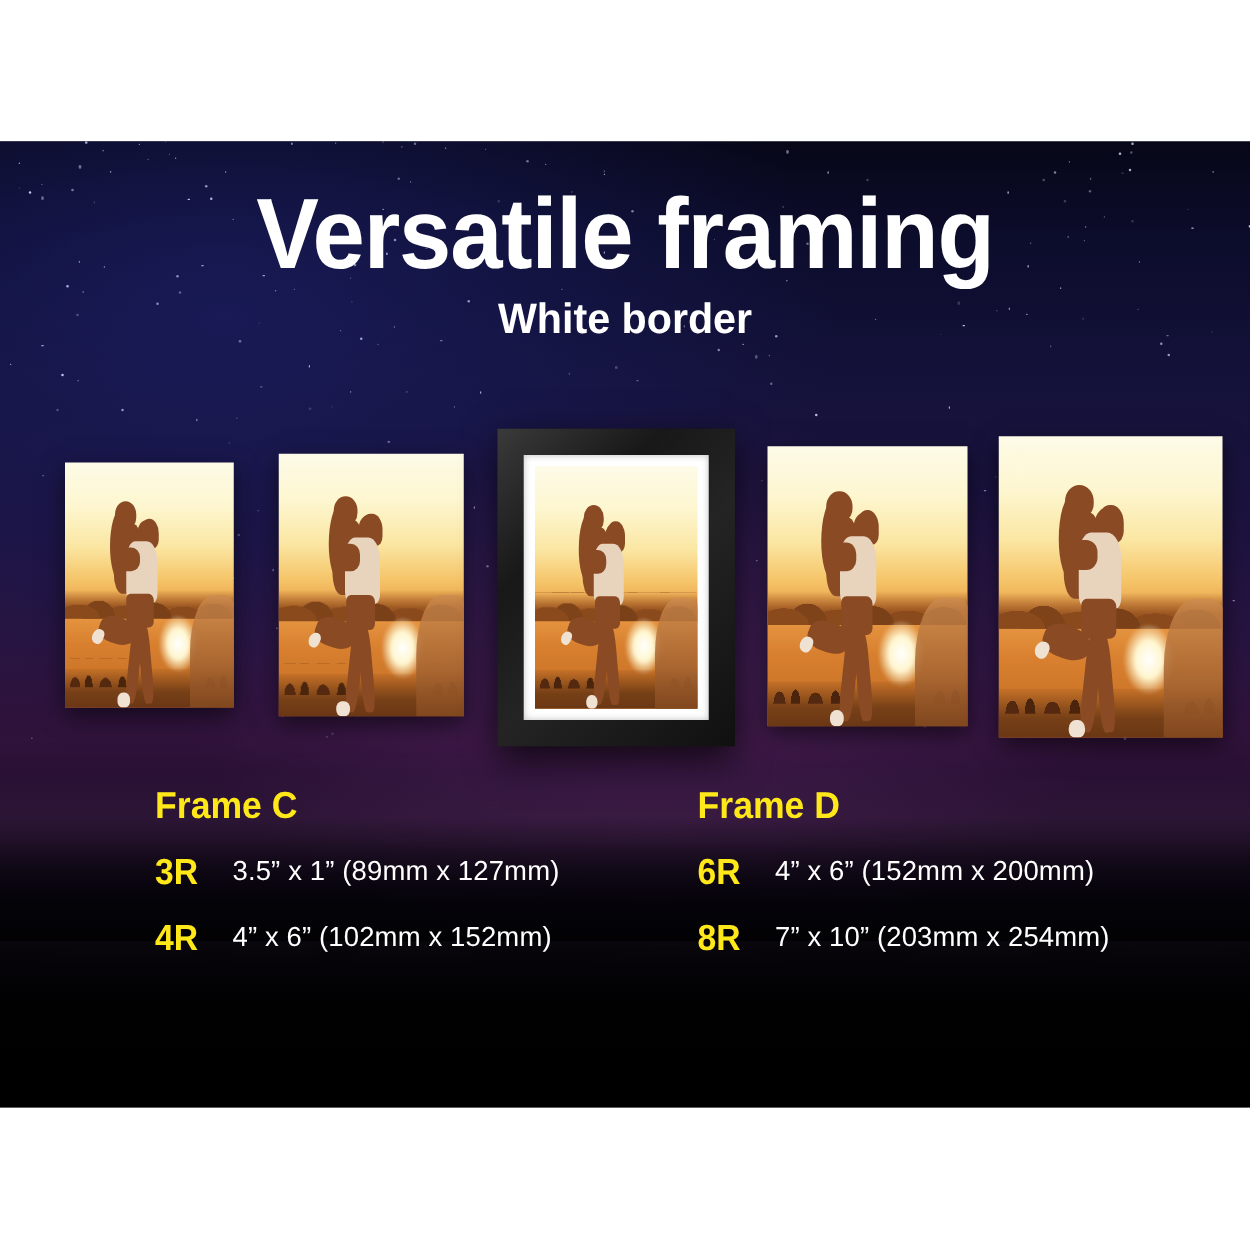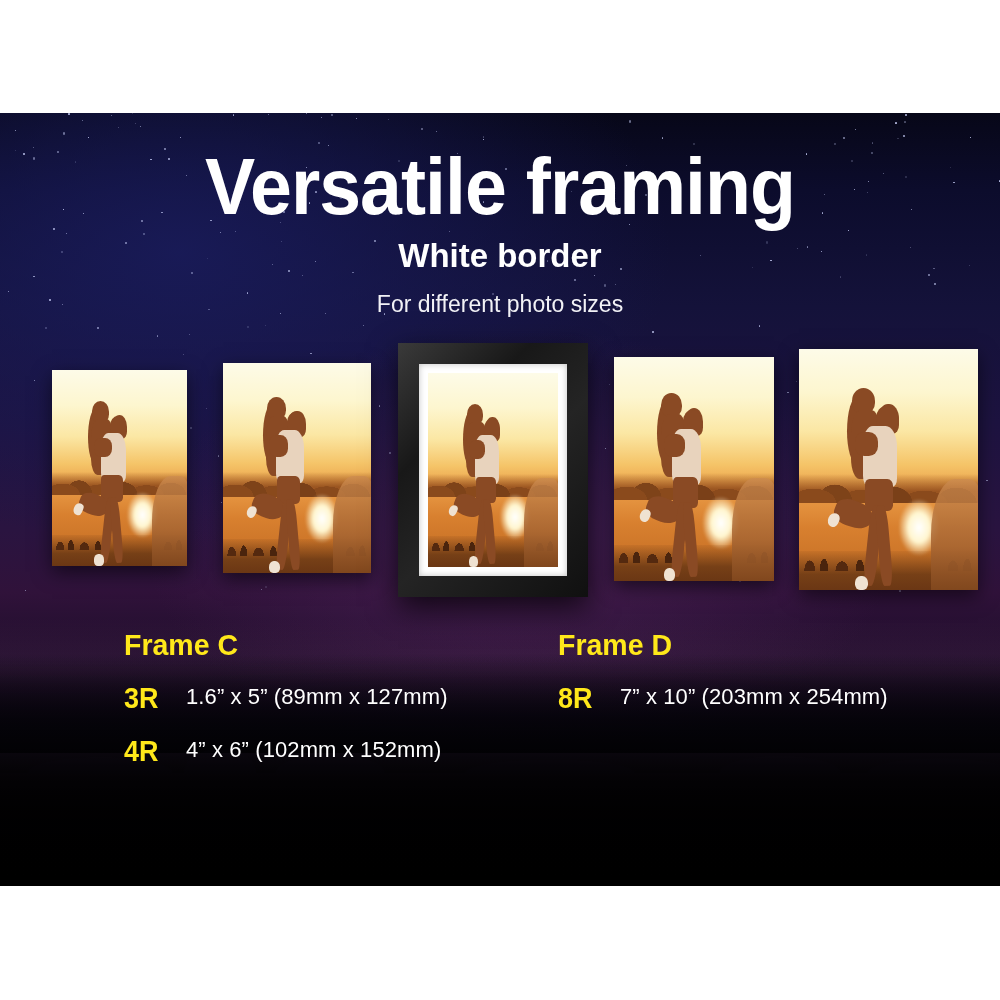--- a/index.html
+++ b/index.html
@@ -408,21 +408,20 @@
       </div>
     <div class="horizon-glow"></div>
     <div class="treeline"></div>
     <div class="water"></div>
     <div class="bottom-fade"></div>
   </div>
 
   <div class="heading-block">
     <h1 class="title">Versatile framing</h1>
     <h2 class="subtitle">White border</h2>
-    <p class="tagline">For different photo sizes</p>
   </div>
 
   <div class="frames">
 
     <div class="frame shadow-soft" style="left:52px;top:370px;width:135px;height:196px;">
       <div class="photo">
         <div class="forest"></div>
         <div class="lake2"></div>
         <div class="sun"></div>
         <div class="ground"></div>
@@ -554,30 +553,34 @@
       </div>
     </div>
 
   </div>
 
   <div class="spec-col" style="left:124px;top:628px;width:420px;">
     <div class="spec-head">Frame C</div>
 
     <div class="spec-row">
       <div class="spec-code">3R</div>
-      <div class="spec-text">1.6” x 5” (89mm x 127mm)</div>
+      <div class="spec-text">3.5” x 1” (89mm x 127mm)</div>
     </div>
     <div class="spec-row">
       <div class="spec-code">4R</div>
       <div class="spec-text">4” x 6” (102mm x 152mm)</div>
     </div>
   </div>
 
   <div class="spec-col" style="left:558px;top:628px;width:420px;">
     <div class="spec-head">Frame D</div>
 
     <div class="spec-row">
+      <div class="spec-code">6R</div>
+      <div class="spec-text">4” x 6” (152mm x 200mm)</div>
+    </div>
+    <div class="spec-row">
       <div class="spec-code">8R</div>
       <div class="spec-text">7” x 10” (203mm x 254mm)</div>
     </div>
   </div>
 
 </div>
 
 </body></html>

